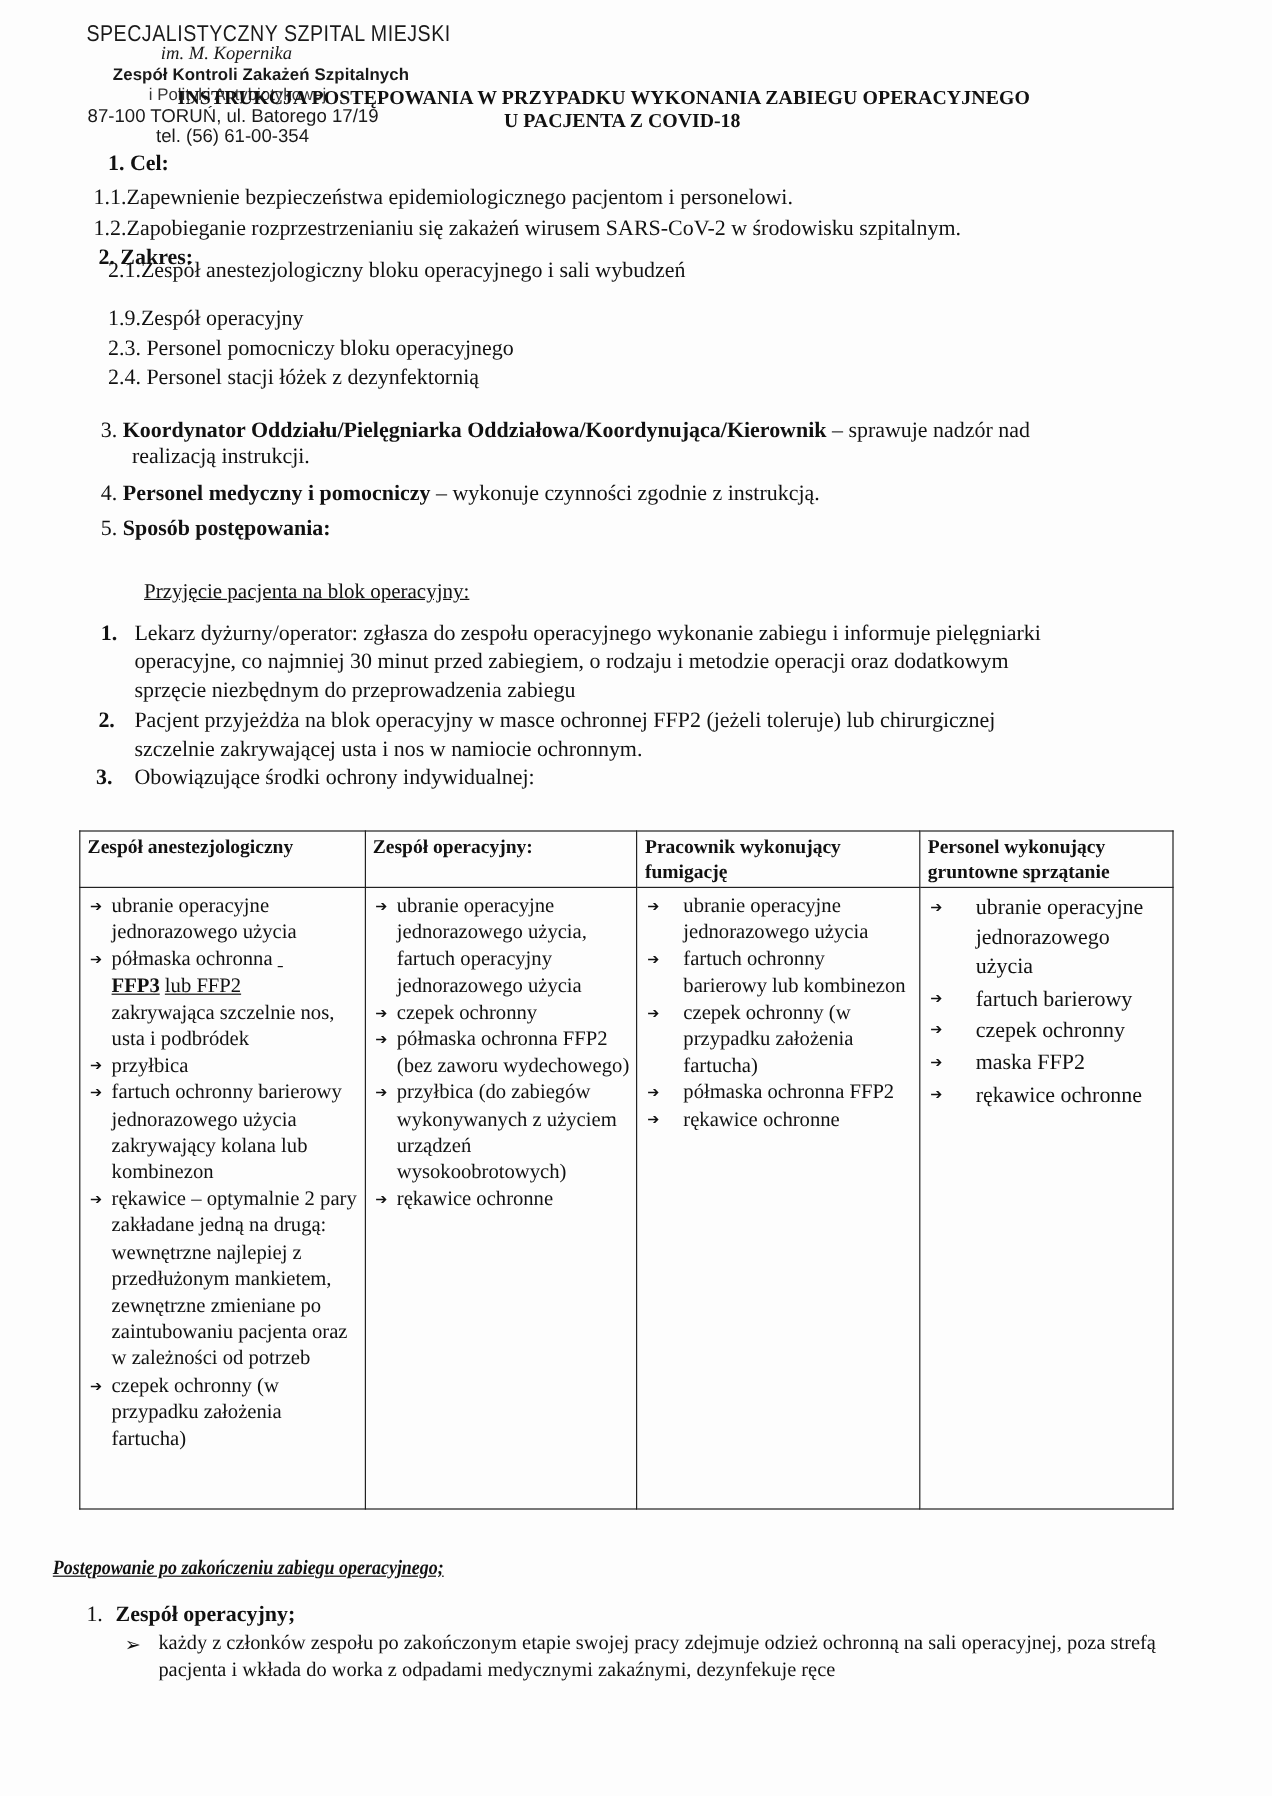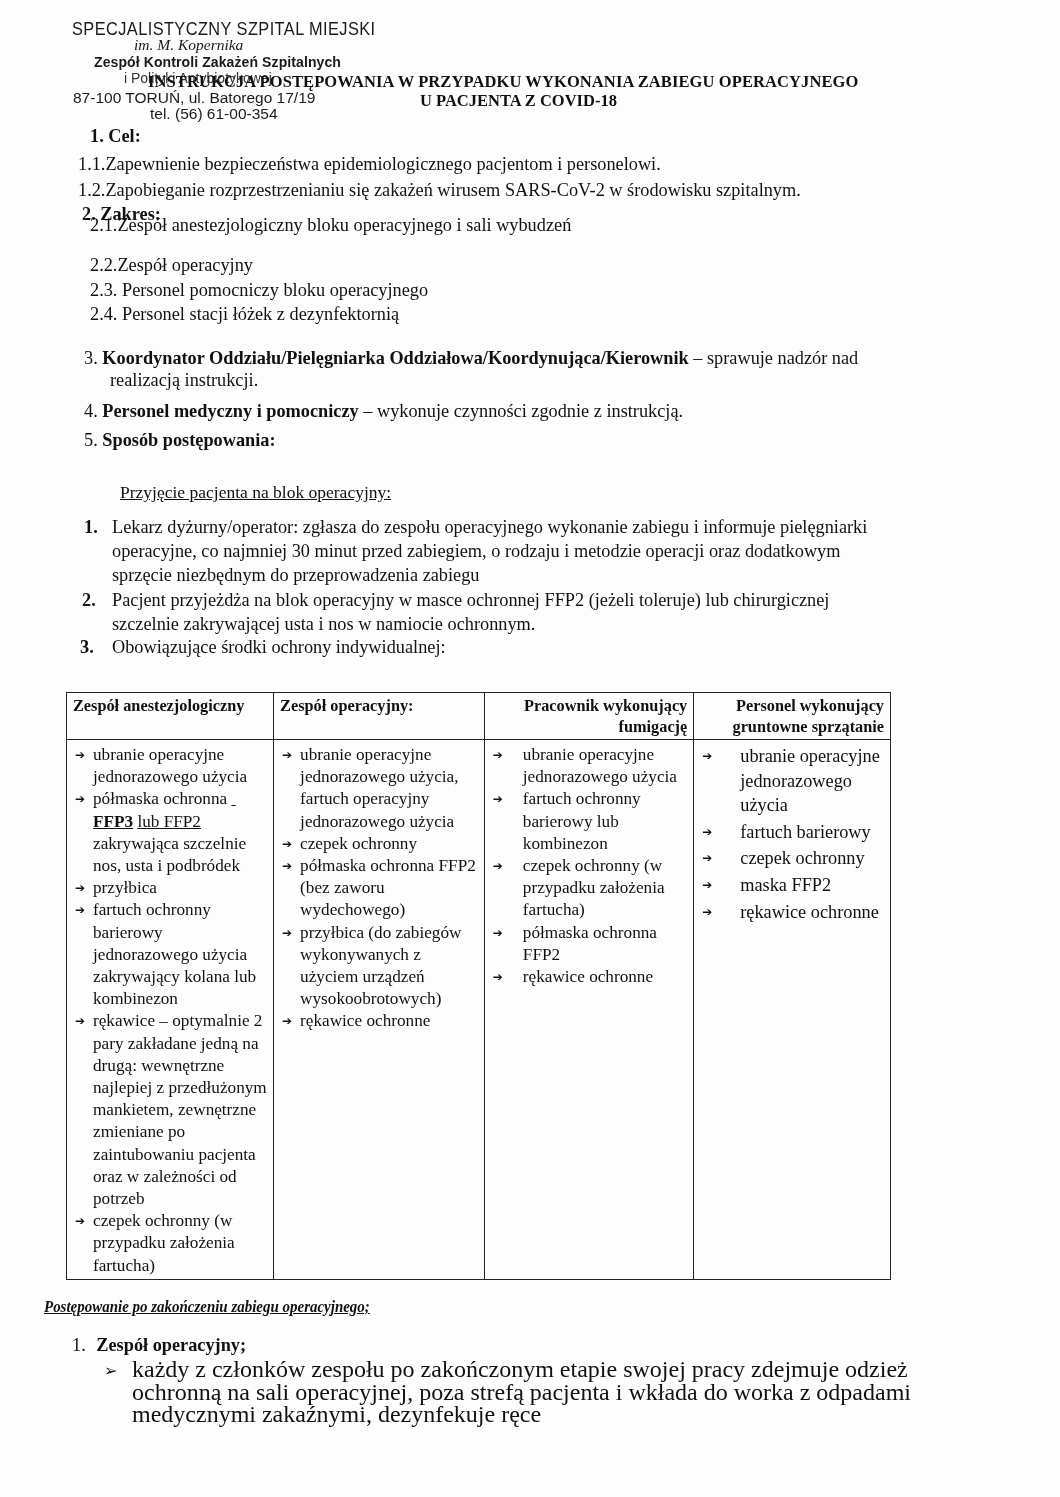--- a/index.html
+++ b/index.html
@@ -10,73 +10,73 @@
     background: #fdfdfd;
   }
   .abs { position: absolute; }
   
   .stamp { font-family: "Liberation Sans", "DejaVu Sans", sans-serif; color: #1a1a1a; }
   .stamp-name { left: 72px; top: 18px; font-size: 19px; letter-spacing: 0.5px; transform: scaleX(0.86); transform-origin: left; font-weight: normal; }
   .stamp-patron { left: 134px; top: 36px; font-size: 15.5px; font-style: italic; font-family: "Liberation Serif", serif; }
   .stamp-team1 { left: 74px; top: 54px; font-size: 14px; font-weight: bold; letter-spacing: 0.1px; margin-left: 20px; }
   .stamp-team2 { left: 124px; top: 70px; font-size: 14px; color: #333; }
   .stamp-addr { left: 73px; top: 89px; font-size: 15.5px; }
-  .stamp-tel { left: 130px; top: 105px; font-size: 15.5px; margin-left: 20px; }
+  .stamp-tel { left: 130px; top: 105px; font-size: 15.5px; }
 
   .title1 { left: 148px; top: 72px; font-size: 16.5px; font-weight: bold; letter-spacing: 0.1px; }
   .title2 { left: 420px; top: 91px; font-size: 16.5px; font-weight: bold; }
 
   .line { font-size: 18.3px; white-space: nowrap; }
   .b { font-weight: bold; }
   .i { }
   .u { text-decoration: underline; }
 
   
   .ppe-table {
     position: absolute; left: 66px; top: 692px;
-    width: 825px; border-collapse: collapse;
+    width: 912px; border-collapse: collapse;
     font-size: 17.2px; line-height: 22.2px;
   }
   .ppe-table th, .ppe-table td { border: 1.5px solid #222; vertical-align: top; padding: 2px 6px; }
   .ppe-table th { font-weight: bold; height: 40px; font-size: 16.3px; line-height: 21px; }
   .ppe-table th.left { text-align: left; }
-  .ppe-table th.center { text-align: right; }
+  .ppe-table th.center { text-align: left; }
   .ppe-table td { height: 511px; padding-top: 4px; }
   .ppe-list { list-style: none; margin: 0; padding: 0; }
   .ppe-list li { position: relative; padding-left: 20px; }
   .ppe-list li .arrow { position: absolute; left: 2px; top: 0; font-size: 12px; }
   .col4 li { padding-left: 40px; margin-bottom: 2px; }
   .col3 li { padding-left: 32px; }
   .col4 { font-size: 18.3px; line-height: 24.6px; }
 
   .post-heading { left: 44px; top: 1297px; font-size: 17px; font-weight: bold; font-style: italic; text-decoration: underline; transform: scaleX(0.88); transform-origin: left; white-space: nowrap; }
   .post-item { left: 72px; top: 1335px; font-size: 18.3px; }
   .post-bullet { left: 104px; top: 1361px; font-size: 16px; }
-  .post-text { left: 132px; top: 1358px; width: 870px; font-size: 24px; line-height: 22.5px; }
+  .post-text { left: 132px; top: 1358px; width: 870px; font-size: 17px; line-height: 22.5px; }
 </style>
 </head>
 <body>
 
 <div class="abs stamp stamp-name">SPECJALISTYCZNY SZPITAL MIEJSKI</div>
 <div class="abs stamp stamp-patron">im. M. Kopernika</div>
 <div class="abs stamp stamp-team1">Zespół Kontroli Zakażeń Szpitalnych</div>
 <div class="abs stamp stamp-team2">i Polityki Antybiotykowej</div>
 <div class="abs stamp stamp-addr">87-100 TORUŃ, ul. Batorego 17/19</div>
 <div class="abs stamp stamp-tel">tel. (56) 61-00-354</div>
 
 <div class="abs title1">INSTRUKCJA POSTĘPOWANIA W PRZYPADKU WYKONANIA ZABIEGU OPERACYJNEGO</div>
 <div class="abs title2">U PACJENTA Z COVID-18</div>
 
 <div class="abs line b" style="left:90px; top:126px;">1. Cel:</div>
 <div class="abs line" style="left:78px; top:154px;">1.1.Zapewnienie bezpieczeństwa epidemiologicznego pacjentom i personelowi.</div>
 <div class="abs line" style="left:78px; top:180px;">1.2.Zapobieganie rozprzestrzenianiu się zakażeń wirusem SARS-CoV-2 w środowisku szpitalnym.</div>
 
 <div class="abs line b" style="left:82px; top:204px;">2.  Zakres:</div>
 <div class="abs line" style="left:90px; top:215px;">2.1.Zespół anestezjologiczny bloku operacyjnego i sali wybudzeń</div>
-<div class="abs line" style="left:90px; top:255px;">2.2.Zespół operacyjny</div>
+<div class="abs line" style="left:90px; top:255px;">1.9.Zespół operacyjny</div>
 <div class="abs line" style="left:90px; top:280px;">2.3. Personel pomocniczy bloku operacyjnego</div>
 <div class="abs line" style="left:90px; top:304px;">2.4. Personel stacji łóżek z dezynfektornią</div>
 
 <div class="abs line" style="left:84px; top:348px;">
   <span>3.</span>
   <span class="b">Koordynator Oddziału/Pielęgniarka Oddziałowa/Koordynująca/Kierownik</span><span> – sprawuje nadzór nad</span>
 </div>
 <div class="abs line" style="left:110px; top:370px;">realizacją instrukcji.</div>
 
 <div class="abs line" style="left:84px; top:401px;">

